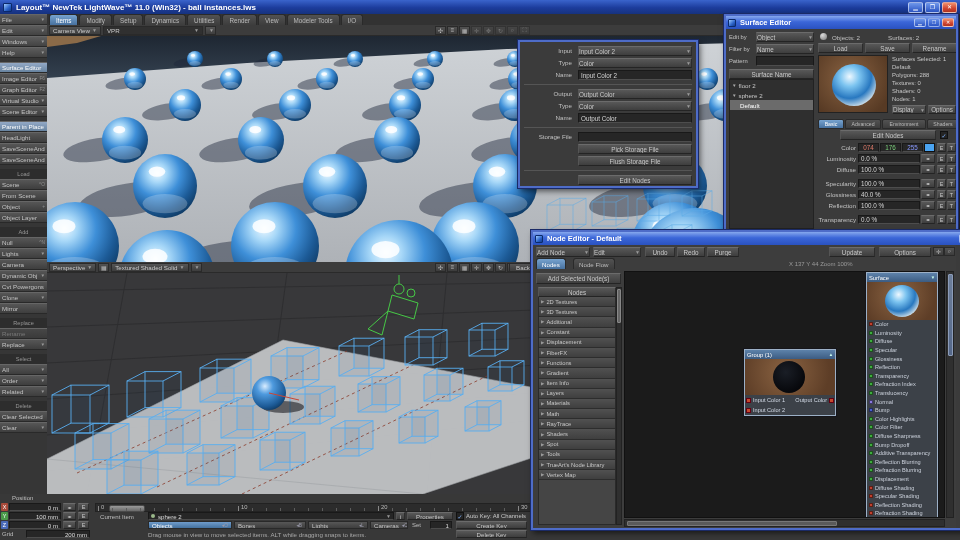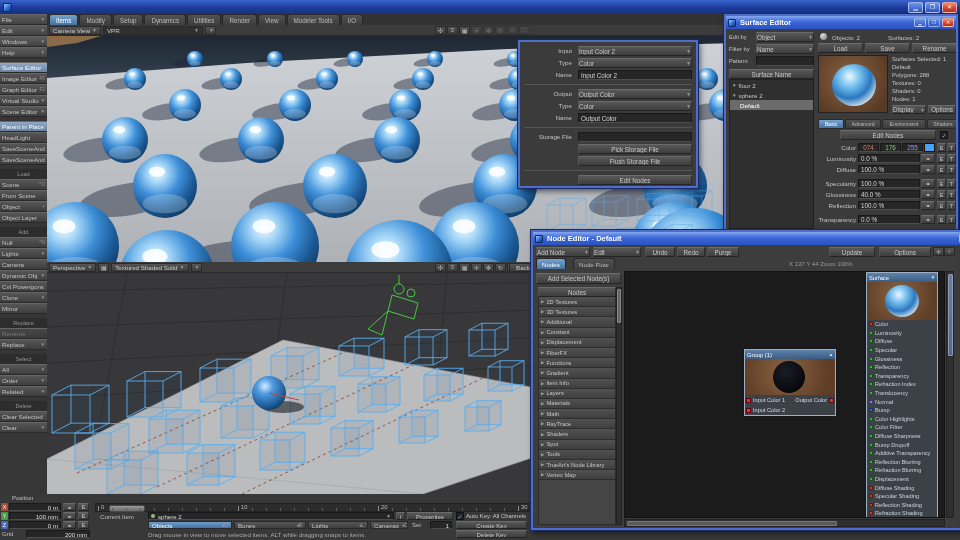--- a/index.html
+++ b/index.html
@@ -113,20 +113,21 @@
 .scroll{background:#2f2f2f;border:1px solid #222}
 .thumb{position:absolute;background:linear-gradient(#6d7f9b,#55688a);border:1px solid #8c9cb8;border-radius:1px}
 </style>
 </head>
 <body>
 
 <div id="root">
 
   <div class="abs tb-main">
     <span class="winicon"></span>
+    <span>Layout™ NewTek LightWave™ 11.0 (Win32) - ball instances.lws</span>
     <span class="wbtns">
       <span class="wb">▁</span>
       <span class="wb">❐</span>
       <span class="wb close">✕</span>
     </span>
   </div>
 
   <div id="sidebar" class="abs">
       <div class="sbtn menu">
         <div class="lbl">File</div>

